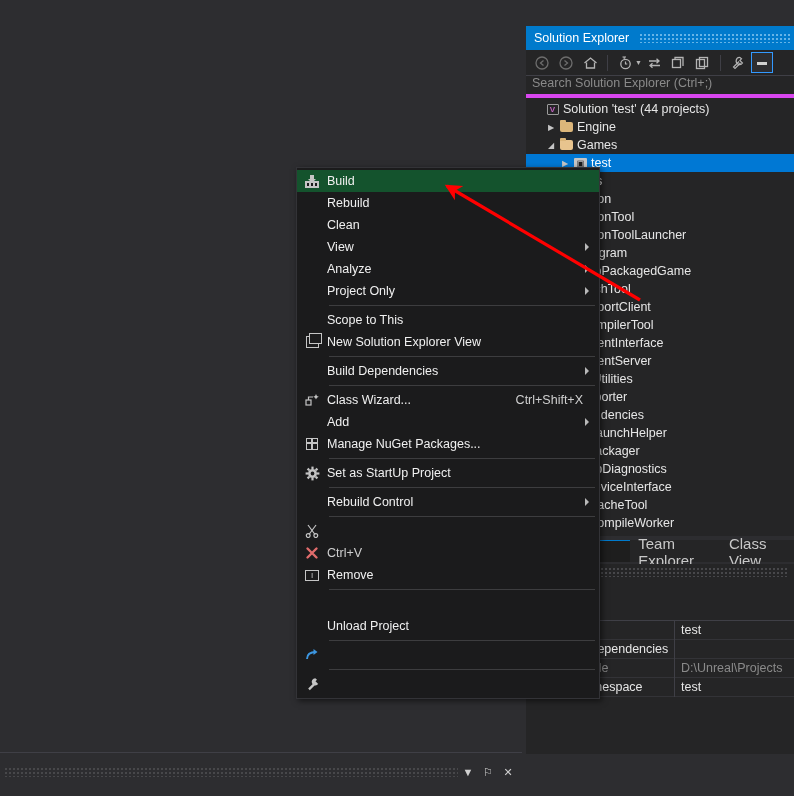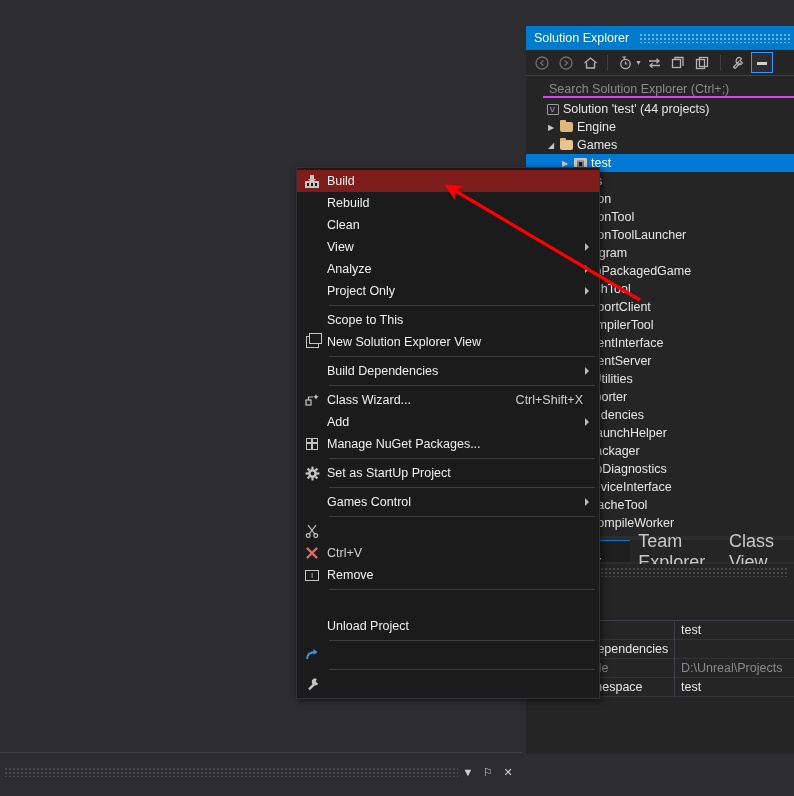--- a/index.html
+++ b/index.html
@@ -35,22 +35,22 @@
   .tb-btn {
     width: 22px; height: 21px; display: flex; align-items: center; justify-content: center;
     color: #b4b4b4;
   }
   .tb-btn.dim { color: #6d6d6d; }
   .tb-btn.sel { border: 1px solid #3399ff; background: #2d2d30; }
   .tb-sep { width: 1px; height: 16px; background: #3f3f46; margin: 0 4px; }
   .tb-caret { font-size: 7px; color: #b4b4b4; margin-left: -3px; }
 
   .se-search {
-    height: 22px; background: #252526; border-bottom: 2px solid #d946ef;
-    display: flex; align-items: flex-end; padding-left: 6px; margin-left: 17px;
+    height: 22px; background: #252526; border-bottom: 4px solid #d946ef;
+    display: flex; align-items: flex-start; padding-left: 6px;
   }
   .se-search-text { color: #8a8a8a; font-size: 12.5px; }
 
   .se-tree { padding-top: 2px; font-size: 12.5px; color: #e6e6e6; }
   .tree-row {
     height: 18px; display: flex; align-items: center; white-space: nowrap;
     padding-left: 4px;
   }
   .tree-row.selected { background: #0078d4; color: #ffffff; }
   .tw { width: 14px; display: flex; align-items: center; justify-content: center;
@@ -77,21 +77,21 @@
     font-size: 8px; color: #1b1b1c;
   }
 
   
   .se-list { font-size: 12.5px; color: #e6e6e6; }
   .se-list .tree-row { padding-left: 22px; }
 
   
   #se-tabs {
     position: absolute; left: 526px; top: 540px; width: 268px; height: 22px;
-    background: #252526; display: flex; align-items: stretch; font-size: 18px;
+    background: #252526; display: flex; align-items: stretch; font-size: 15px;
   }
   .se-tab {
     display: flex; align-items: center; padding: 0 8px; color: #c8c8c8;
     border-top: 1px solid transparent;
   }
   .se-tab.active { background: #1e1e1e; color: #ffffff; border-top: 1px solid #007acc; }
 
   
   #properties-window {
     position: absolute; left: 526px; top: 564px; width: 268px; height: 190px;
@@ -134,21 +134,21 @@
 
   
   #context-menu {
     position: absolute; left: 296px; top: 167px; width: 304px;
     background: #1b1b1c; border: 1px solid #333337;
     padding: 2px 0 3px 0; font-size: 12.5px; color: #f0f0f0;
     box-shadow: 2px 2px 6px rgba(0,0,0,.55);
     z-index: 40;
   }
   .mi { height: 22px; display: flex; align-items: center; position: relative; }
-  .mi.hover { background: #7f1d1d; }
+  .mi.hover { background: #14532d; }
   .mi .mi-icon {
     width: 30px; min-width: 30px; display: flex; align-items: center; justify-content: center;
     color: #c5c5c5;
   }
   .mi .mi-label { flex: 1; white-space: nowrap; }
   .mi .mi-shortcut { color: #cfcfcf; padding-right: 16px; white-space: nowrap; }
   .mi.disabled .mi-label, .mi.disabled .mi-shortcut { color: #6b6b6b; }
   .mi.disabled .mi-icon { color: #5a5a5a; }
   .mi .mi-arrow {
     position: absolute; right: 10px; width: 0; height: 0;
@@ -509,21 +509,21 @@
           </svg>
       </span>
       <span class="mi-label">Set as StartUp Project</span>
     </div>
 
 
     <div class="m-sep"></div>
 
     <div class="mi">
       <span class="mi-icon"></span>
-      <span class="mi-label">Games Control</span>
+      <span class="mi-label">Rebuild Control</span>
       <span class="mi-arrow"></span>
     </div>
 
     <div class="m-sep"></div>
 
     <div class="mi">
       <span class="mi-icon">
         <svg width="14" height="14" viewBox="0 0 14 14">
             <path d="M3 1 L10 10.5" stroke="#c5c5c5" stroke-width="1.2" fill="none"></path>
             <path d="M11 1 L4 10.5" stroke="#c5c5c5" stroke-width="1.2" fill="none"></path>

